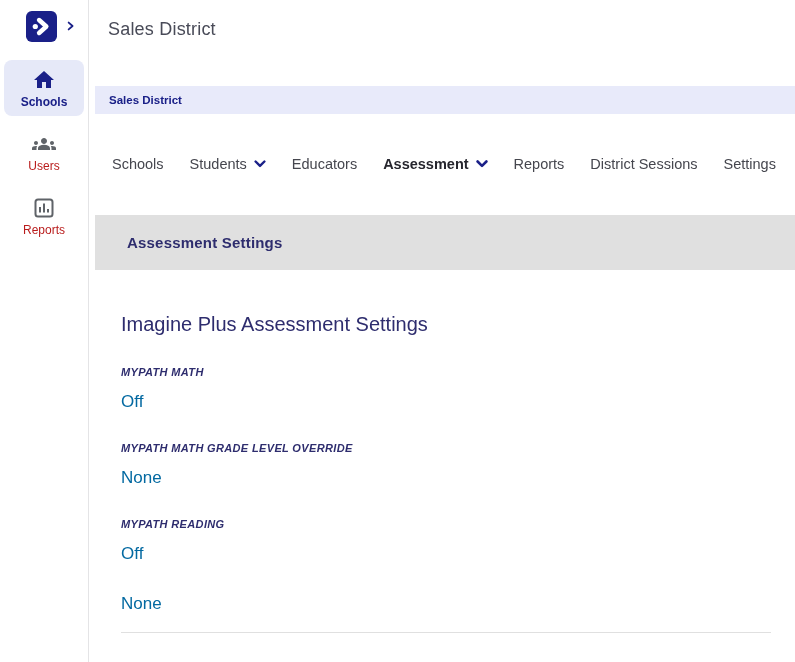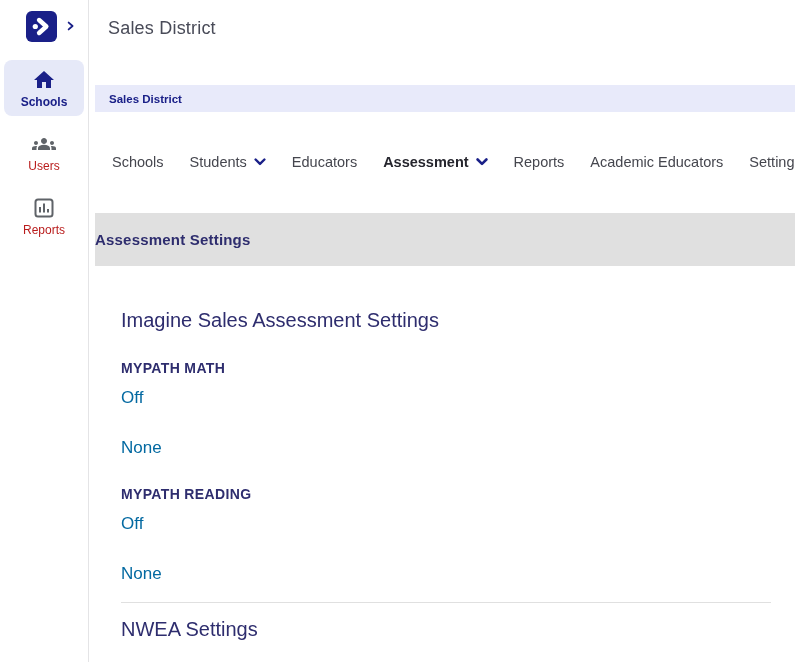--- a/index.html
+++ b/index.html
@@ -47,30 +47,30 @@
   .tabs { height: 51px; display: flex; align-items: center; padding-left: 23px; gap: 26px; }
   .tab {
     font-size: 14.5px; color: #45464e; cursor: pointer;
     display: flex; align-items: center; gap: 7px; white-space: nowrap;
   }
   .tab.active { font-weight: 700; color: #26262e; }
   .tab .chev { display: block; }
 
   .section-bar {
     margin-left: 6px; height: 62px; background: #e0e0e0;
-    display: flex; align-items: center; 
+    display: flex; align-items: center; padding-left: 32px;
   }
   .section-bar-title { font-size: 15px; font-weight: 700; color: #2e2d6e; letter-spacing: .2px; }
 
   .content { padding: 0 24px 0 32px; flex: 1 1 auto; overflow: hidden; }
   .section-heading { margin-top: 15px; font-size: 20px; font-weight: 400; color: #2e2d6e; line-height: 23px; }
   .field { margin-top: 30px; }
   .field-label {
-    font-size: 14px; font-weight: 700; color: #2e2d6e;
-    letter-spacing: .35px; line-height: 13px;
+    font-size: 11px; font-weight: 700; color: #2e2d6e;
+    letter-spacing: .35px; line-height: 13px; font-style: italic;
   }
   .field-value { margin-top: 13px; font-size: 17px; color: #0369a1; line-height: 20px; }
   .divider { border: 0; border-top: 1px solid #e0e0e0; margin: 18px 0 0 0; }
 </style>
 </head>
 <body>
 
 <div class="app">
 
   <aside class="sidebar">
@@ -149,56 +149,56 @@
       <span class="tab active">
         <span>Assessment</span>
         <svg class="chev" width="12" height="8" viewBox="0 0 12 8">
             <path d="M1.6 1.5 L6 5.9 L10.4 1.5" stroke="#1a2088" stroke-width="2.6" fill="none" stroke-linecap="round" stroke-linejoin="round"></path>
           </svg>
       </span>
       <span class="tab">
         <span>Reports</span>
       </span>
       <span class="tab">
-        <span>Academic Educators</span>
+        <span>District Sessions</span>
       </span>
       <span class="tab">
         <span>Settings</span>
       </span>
     </nav>
 
     <div class="section-bar">
       <span class="section-bar-title">Assessment Settings</span>
     </div>
 
     <div class="content">
 
-      <h2 class="section-heading">Imagine Sales Assessment Settings</h2>
+      <h2 class="section-heading">Imagine Plus Assessment Settings</h2>
 
       <div class="field">
         <div class="field-label">MYPATH MATH</div>
         <div class="field-value">Off</div>
       </div>
 
       <div class="field">
+        <div class="field-label">MYPATH MATH GRADE LEVEL OVERRIDE</div>
         <div class="field-value">None</div>
       </div>
 
       <div class="field">
         <div class="field-label">MYPATH READING</div>
         <div class="field-value">Off</div>
       </div>
 
       <div class="field">
         <div class="field-value">None</div>
       </div>
 
       <hr class="divider">
 
-      <h2 class="section-heading">NWEA Settings</h2>
 
       <div class="field">
         <div class="field-label">BID</div>
         <div class="field-value">-</div>
       </div>
 
     </div>
   </main>
 </div>
 

